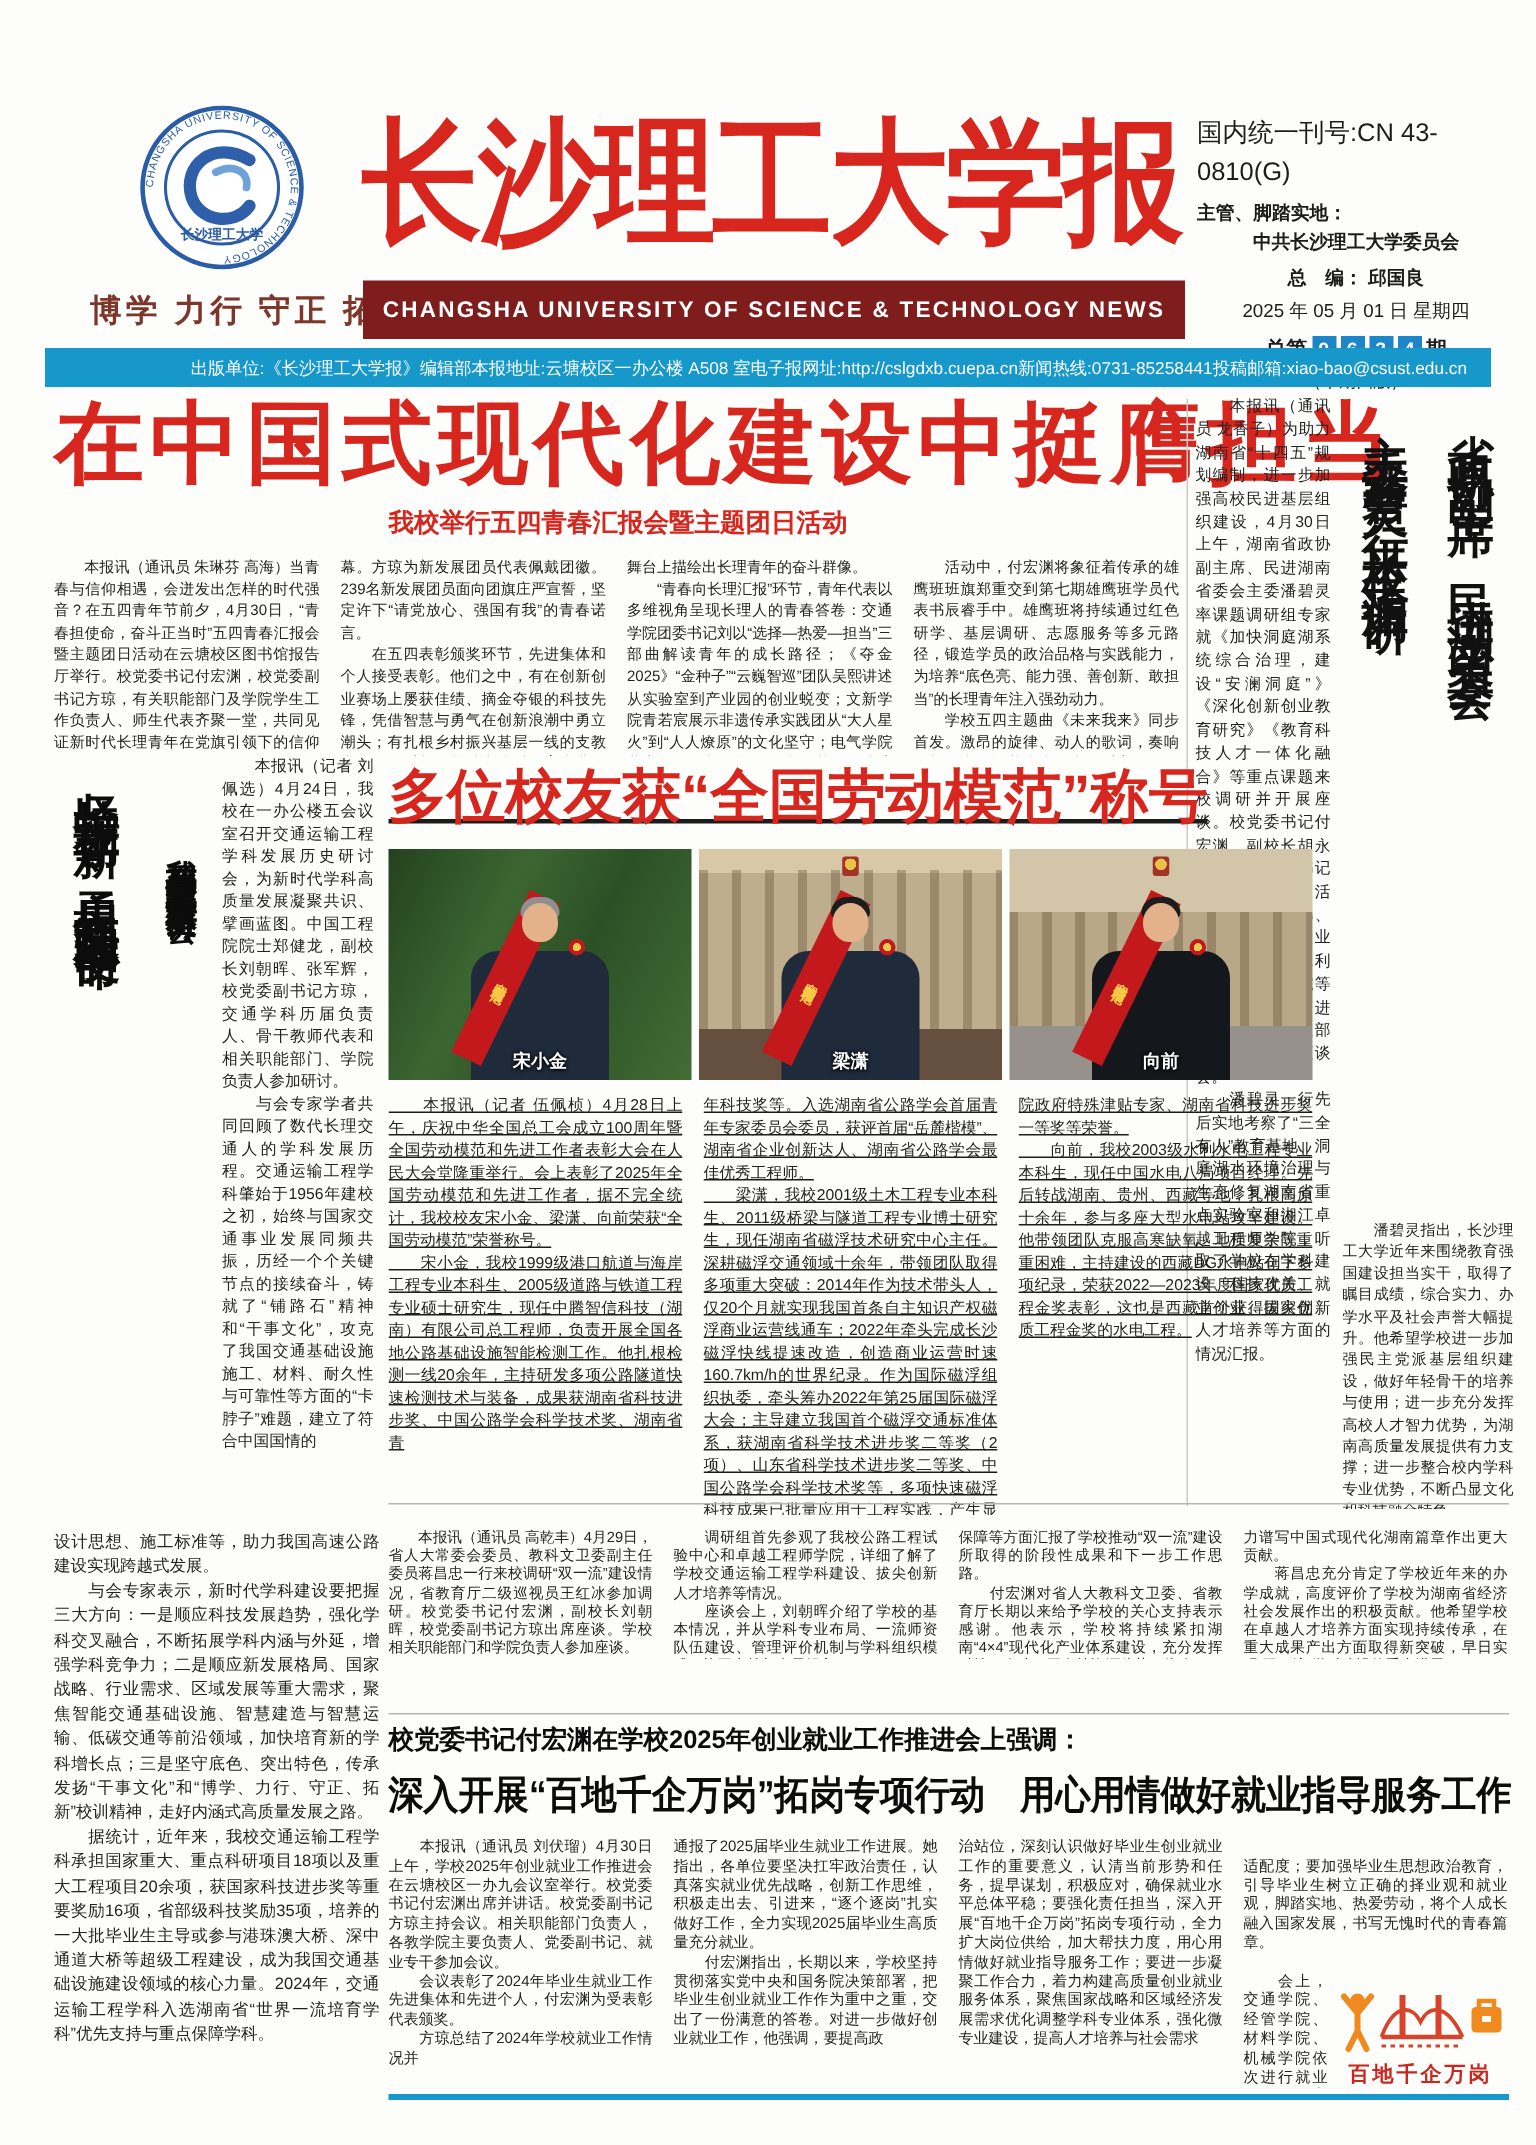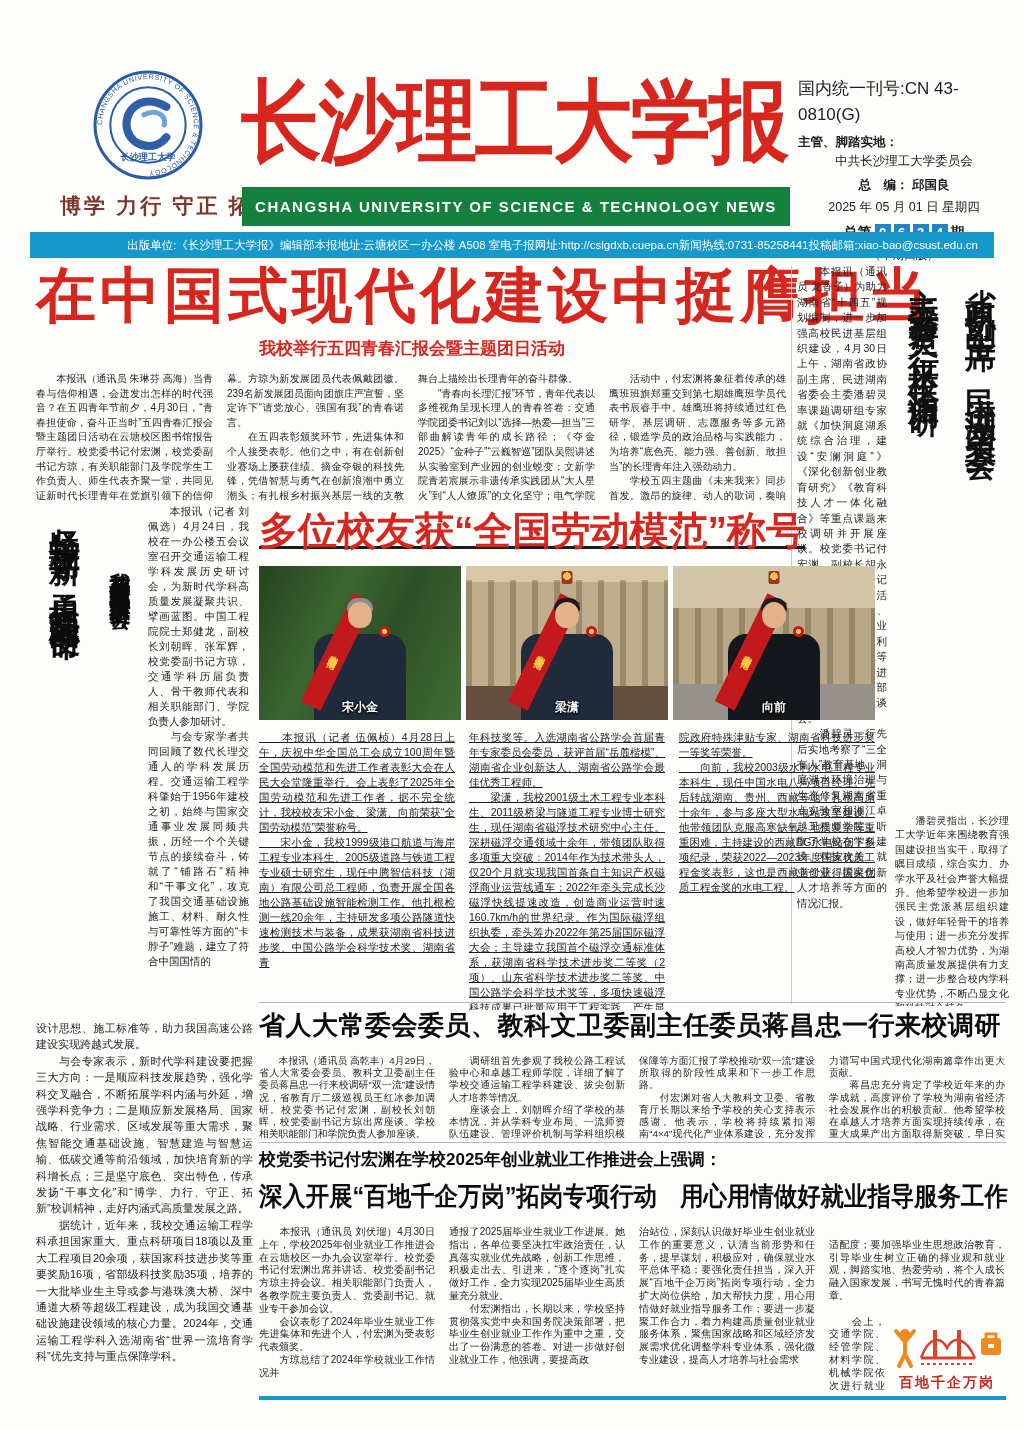--- a/index.html
+++ b/index.html
@@ -9,26 +9,26 @@
   }
   
   .logo-block{position:absolute;left:60px;top:70px;width:175px;text-align:center;}
   .motto{margin-top:8px;font-family:"Liberation Serif",serif;font-weight:bold;
     color:#7e352a;font-size:21px;letter-spacing:3px;white-space:nowrap;}
   .masthead-title{position:absolute;left:238px;top:62px;width:552px;height:122px;
     display:flex;align-items:center;justify-content:center;
     font-family:"Liberation Serif",serif;font-weight:bold;color:#d7261e;
     font-size:80px;white-space:nowrap;transform:scaleY(1.12);letter-spacing:-2px;}
   .masthead-banner{position:absolute;left:242px;top:187px;width:548px;height:39px;
-    background:#15803d;color:#fff;display:flex;align-items:center;justify-content:center;
+    background:#7f1d1d;color:#fff;display:flex;align-items:center;justify-content:center;
     font-weight:bold;font-size:15px;letter-spacing:1.5px;white-space:nowrap;}
   .pub-info{position:absolute;left:798px;top:76px;width:212px;font-size:12.5px;line-height:1.5;}
   .pub-info .l1{font-weight:normal;font-size:17px;}
   .pub-info .l2{font-weight:bold;margin-top:6px;}
-  .pub-info .l3{font-weight:normal;text-align:center;}
+  .pub-info .l3{font-weight:bold;text-align:center;}
   .pub-info .l4{text-align:center;margin-top:5px;font-weight:bold;}
   .pub-info .l5{text-align:center;margin-top:4px;}
   .issue-line{display:flex;align-items:center;justify-content:center;gap:3px;margin-top:5px;font-weight:bold;font-size:14px;}
   .digit-box{display:inline-block;width:16px;height:18px;background:#1e86c8;color:#fff;
     font-size:13px;line-height:18px;text-align:center;font-weight:bold;}
   .edition{ text-align:center;margin-top:4px;font-family:"Liberation Serif",serif;font-size:11.5px;}
   .info-bar{position:absolute;left:30px;top:232px;width:964px;height:26px;background:#1798cb;
     color:#fff;font-size:11.5px;display:flex;align-items:center;justify-content:flex-end;
     padding:0 16px;box-sizing:border-box;white-space:nowrap;}
   
@@ -257,21 +257,20 @@
     <div class="col">年科技奖等。入选湖南省公路学会首届青年专家委员会委员，获评首届“岳麓楷模”、湖南省企业创新达人、湖南省公路学会最佳优秀工程师。
 　　梁潇，我校2001级土木工程专业本科生、2011级桥梁与隧道工程专业博士研究生，现任湖南省磁浮技术研究中心主任。深耕磁浮交通领域十余年，带领团队取得多项重大突破：2014年作为技术带头人，仅20个月就实现我国首条自主知识产权磁浮商业运营线通车；2022年牵头完成长沙磁浮快线提速改造，创造商业运营时速160.7km/h的世界纪录。作为国际磁浮组织执委，牵头筹办2022年第25届国际磁浮大会；主导建立我国首个磁浮交通标准体系，获湖南省科学技术进步奖二等奖（2项）、山东省科学技术进步奖二等奖、中国公路学会科学技术奖等，多项快速磁浮科技成果已批量应用于工程实践，产生显著经济社会效益。获国</div>
     <div class="col">院政府特殊津贴专家、湖南省科技进步奖一等奖等荣誉。
 　　向前，我校2003级水利水电工程专业本科生，现任中国水电八局项目经理。先后转战湖南、贵州、西藏等地，扎根高原十余年，参与多座大型水电站攻坚建设。他带领团队克服高寒缺氧、地质复杂等重重困难，主持建设的西藏DG水电站创下多项纪录，荣获2022—2023年度国家优质工程金奖表彰，这也是西藏首个获得国家优质工程金奖的水电工程。</div>
   </div>
 </div>
 
 <div class="rule-h" style="left:259px;top:1002px;width:747px;"></div>
 
 <div class="jiang">
-  <div class="j-headline">省人大常委会委员、教科文卫委副主任委员蒋昌忠一行来校调研</div>
   <div class="j-body">
     <div class="col">　　本报讯（通讯员 高乾丰）4月29日，省人大常委会委员、教科文卫委副主任委员蒋昌忠一行来校调研“双一流”建设情况，省教育厅二级巡视员王红冰参加调研。校党委书记付宏渊，副校长刘朝晖，校党委副书记方琼出席座谈。学校相关职能部门和学院负责人参加座谈。</div>
     <div class="col">　　调研组首先参观了我校公路工程试验中心和卓越工程师学院，详细了解了学校交通运输工程学科建设、拔尖创新人才培养等情况。
 　　座谈会上，刘朝晖介绍了学校的基本情况，并从学科专业布局、一流师资队伍建设、管理评价机制与学科组织模式、协同支持与多元投入</div>
     <div class="col">保障等方面汇报了学校推动“双一流”建设所取得的阶段性成果和下一步工作思路。
 　　付宏渊对省人大教科文卫委、省教育厅长期以来给予学校的关心支持表示感谢。他表示，学校将持续紧扣湖南“4×4”现代化产业体系建设，充分发挥科技、人才、平台等资源优势，为奋</div>
     <div class="col">力谱写中国式现代化湖南篇章作出更大贡献。
 　　蒋昌忠充分肯定了学校近年来的办学成就，高度评价了学校为湖南省经济社会发展作出的积极贡献。他希望学校在卓越人才培养方面实现持续传承，在重大成果产出方面取得新突破，早日实现“双一流”学科建设的重大进展。</div>
   </div>
 </div>

